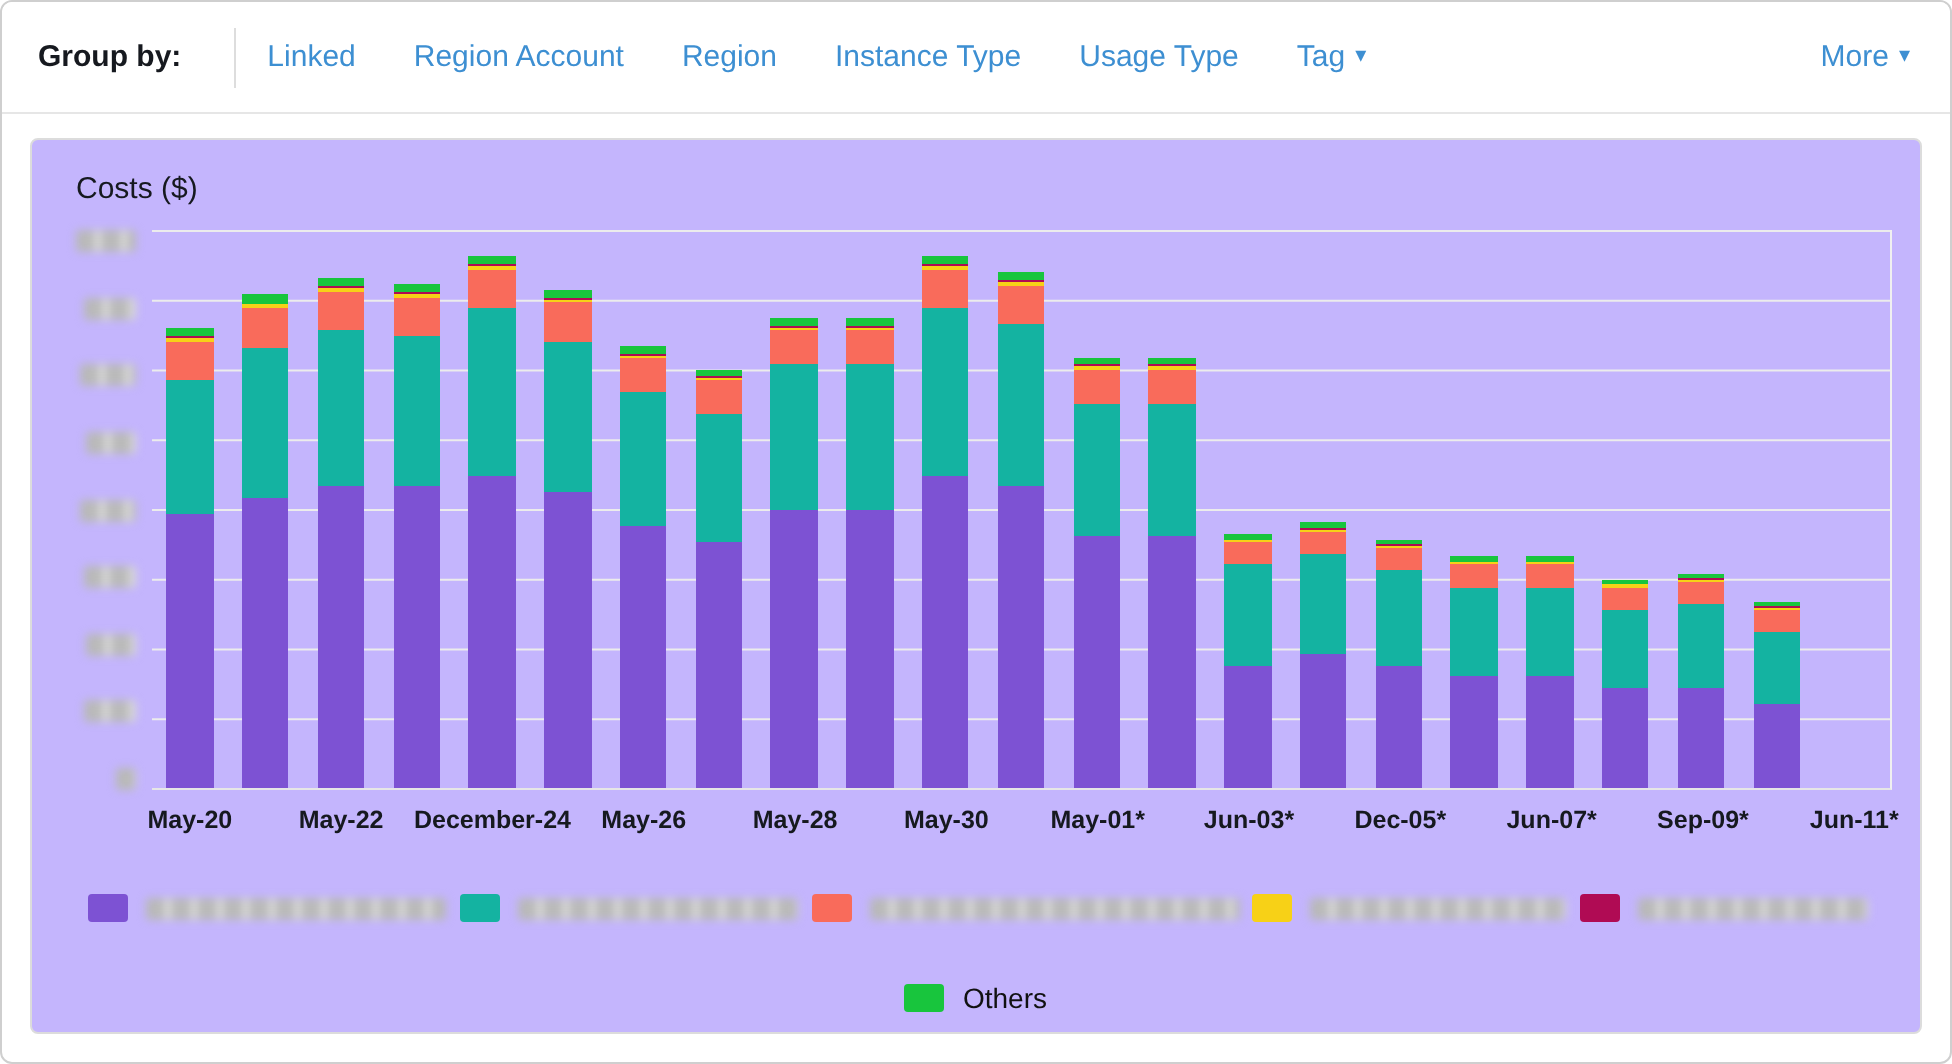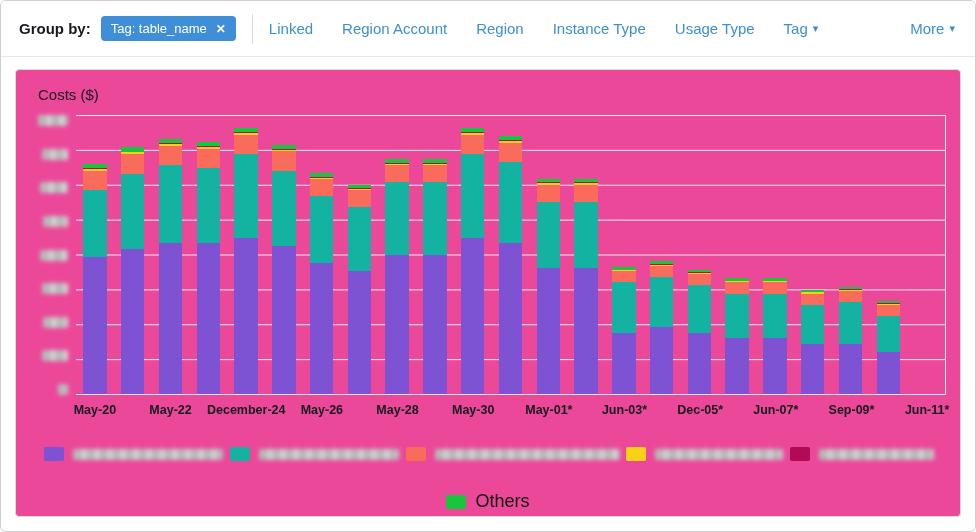--- a/index.html
+++ b/index.html
@@ -41,21 +41,21 @@
   }
   .gb-link.right { margin-left: auto; margin-right: 2px; }
   .caret { font-size: 11px; line-height: 1; }
   
   .card {
     margin: 12px 14px;
     border: 1px solid #dcdcdc;
     border-radius: 4px;
     padding: 12px 14px 10px 14px;
     height: 448px;
-    background: #ec4899;
+    background: #c4b5fd;
   }
   .chart-title { font-size: 15px; font-weight: normal; margin: 4px 0 12px 8px; }
   .chart { display: flex; height: 280px; }
   .y-axis {
     width: 46px;
     display: flex; flex-direction: column;
     justify-content: space-between; align-items: flex-end;
     padding-right: 8px;
   }
   .blur {
@@ -85,35 +85,31 @@
   }
   
   .legend-row {
     display: flex; justify-content: space-between; align-items: center;
     margin: 28px 12px 0 14px;
   }
   .legend-item { display: inline-flex; align-items: center; gap: 9px; cursor: pointer; }
   .swatch { width: 20px; height: 14px; border-radius: 2px; display: inline-block; flex: 0 0 auto; }
   .legend-others {
     display: flex; justify-content: center; align-items: center; gap: 9px;
-    margin-top: 30px; font-size: 18px; color: #111;
+    margin-top: 30px; font-size: 14px; color: #111;
   }
 </style>
 </head>
 <body>
 
 <div class="page">
 
   <header class="toolbar">
     <span class="groupby-label">Group by:</span>
 
-    <span class="tag-pill">
-      <span>Tag: table_name</span>
-      <span class="pill-x">✕</span>
-    </span>
 
     <span class="vdiv"></span>
 
     <a class="gb-link">
       <span>Linked</span>
     </a>
     <a class="gb-link">
       <span>Region Account</span>
     </a>
     <a class="gb-link">

